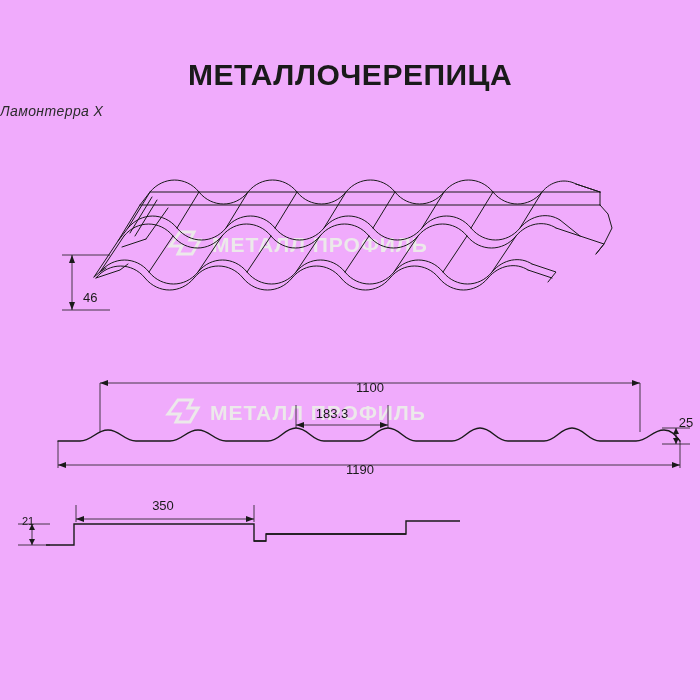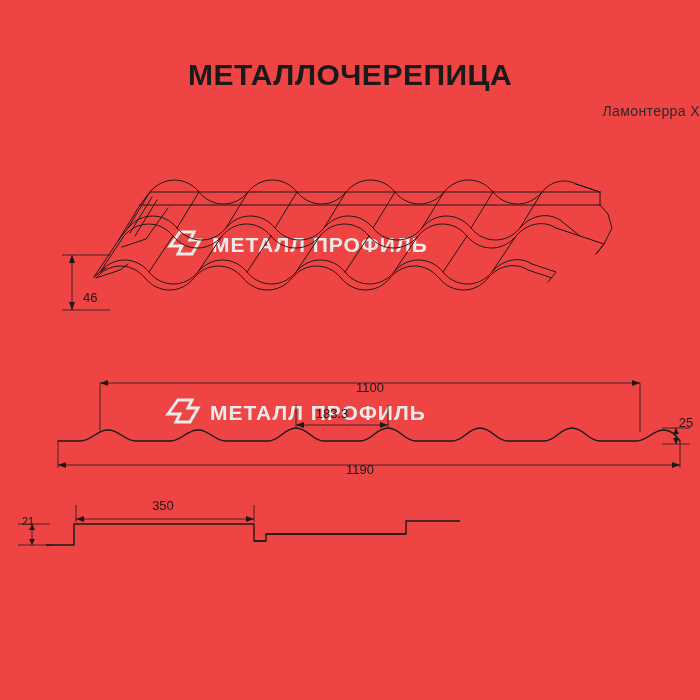--- a/index.html
+++ b/index.html
@@ -4,44 +4,45 @@
 <style>
   html, body {
     margin: 0;
     padding: 0;
     background: #ffffff;
   }
   #page {
     position: relative;
     width: 700px;
     height: 700px;
-    background: #ef4444;
+    background: #f0abfc;
     font-family: "Liberation Sans", sans-serif;
     overflow: hidden;
   }
   .title {
     position: absolute;
     left: 0;
     right: 0;
     top: 58px;
     text-align: center;
     font-size: 30px;
     font-weight: bold;
     color: #1a1a1a;
     letter-spacing: 0.5px;
   }
   .subtitle {
     position: absolute;
     left: 0;
     right: 0;
     top: 103px;
-    text-align: right;
+    text-align: left;
     font-size: 14px;
     color: #2b2b2b;
     letter-spacing: 0.4px;
+    font-style: italic;
   }
   .svg-layer {
     position: absolute;
     left: 0;
     top: 0;
   }
   .dim-label {
     font-family: "Liberation Sans", sans-serif;
     font-size: 13px;
     fill: #1a1a1a;

